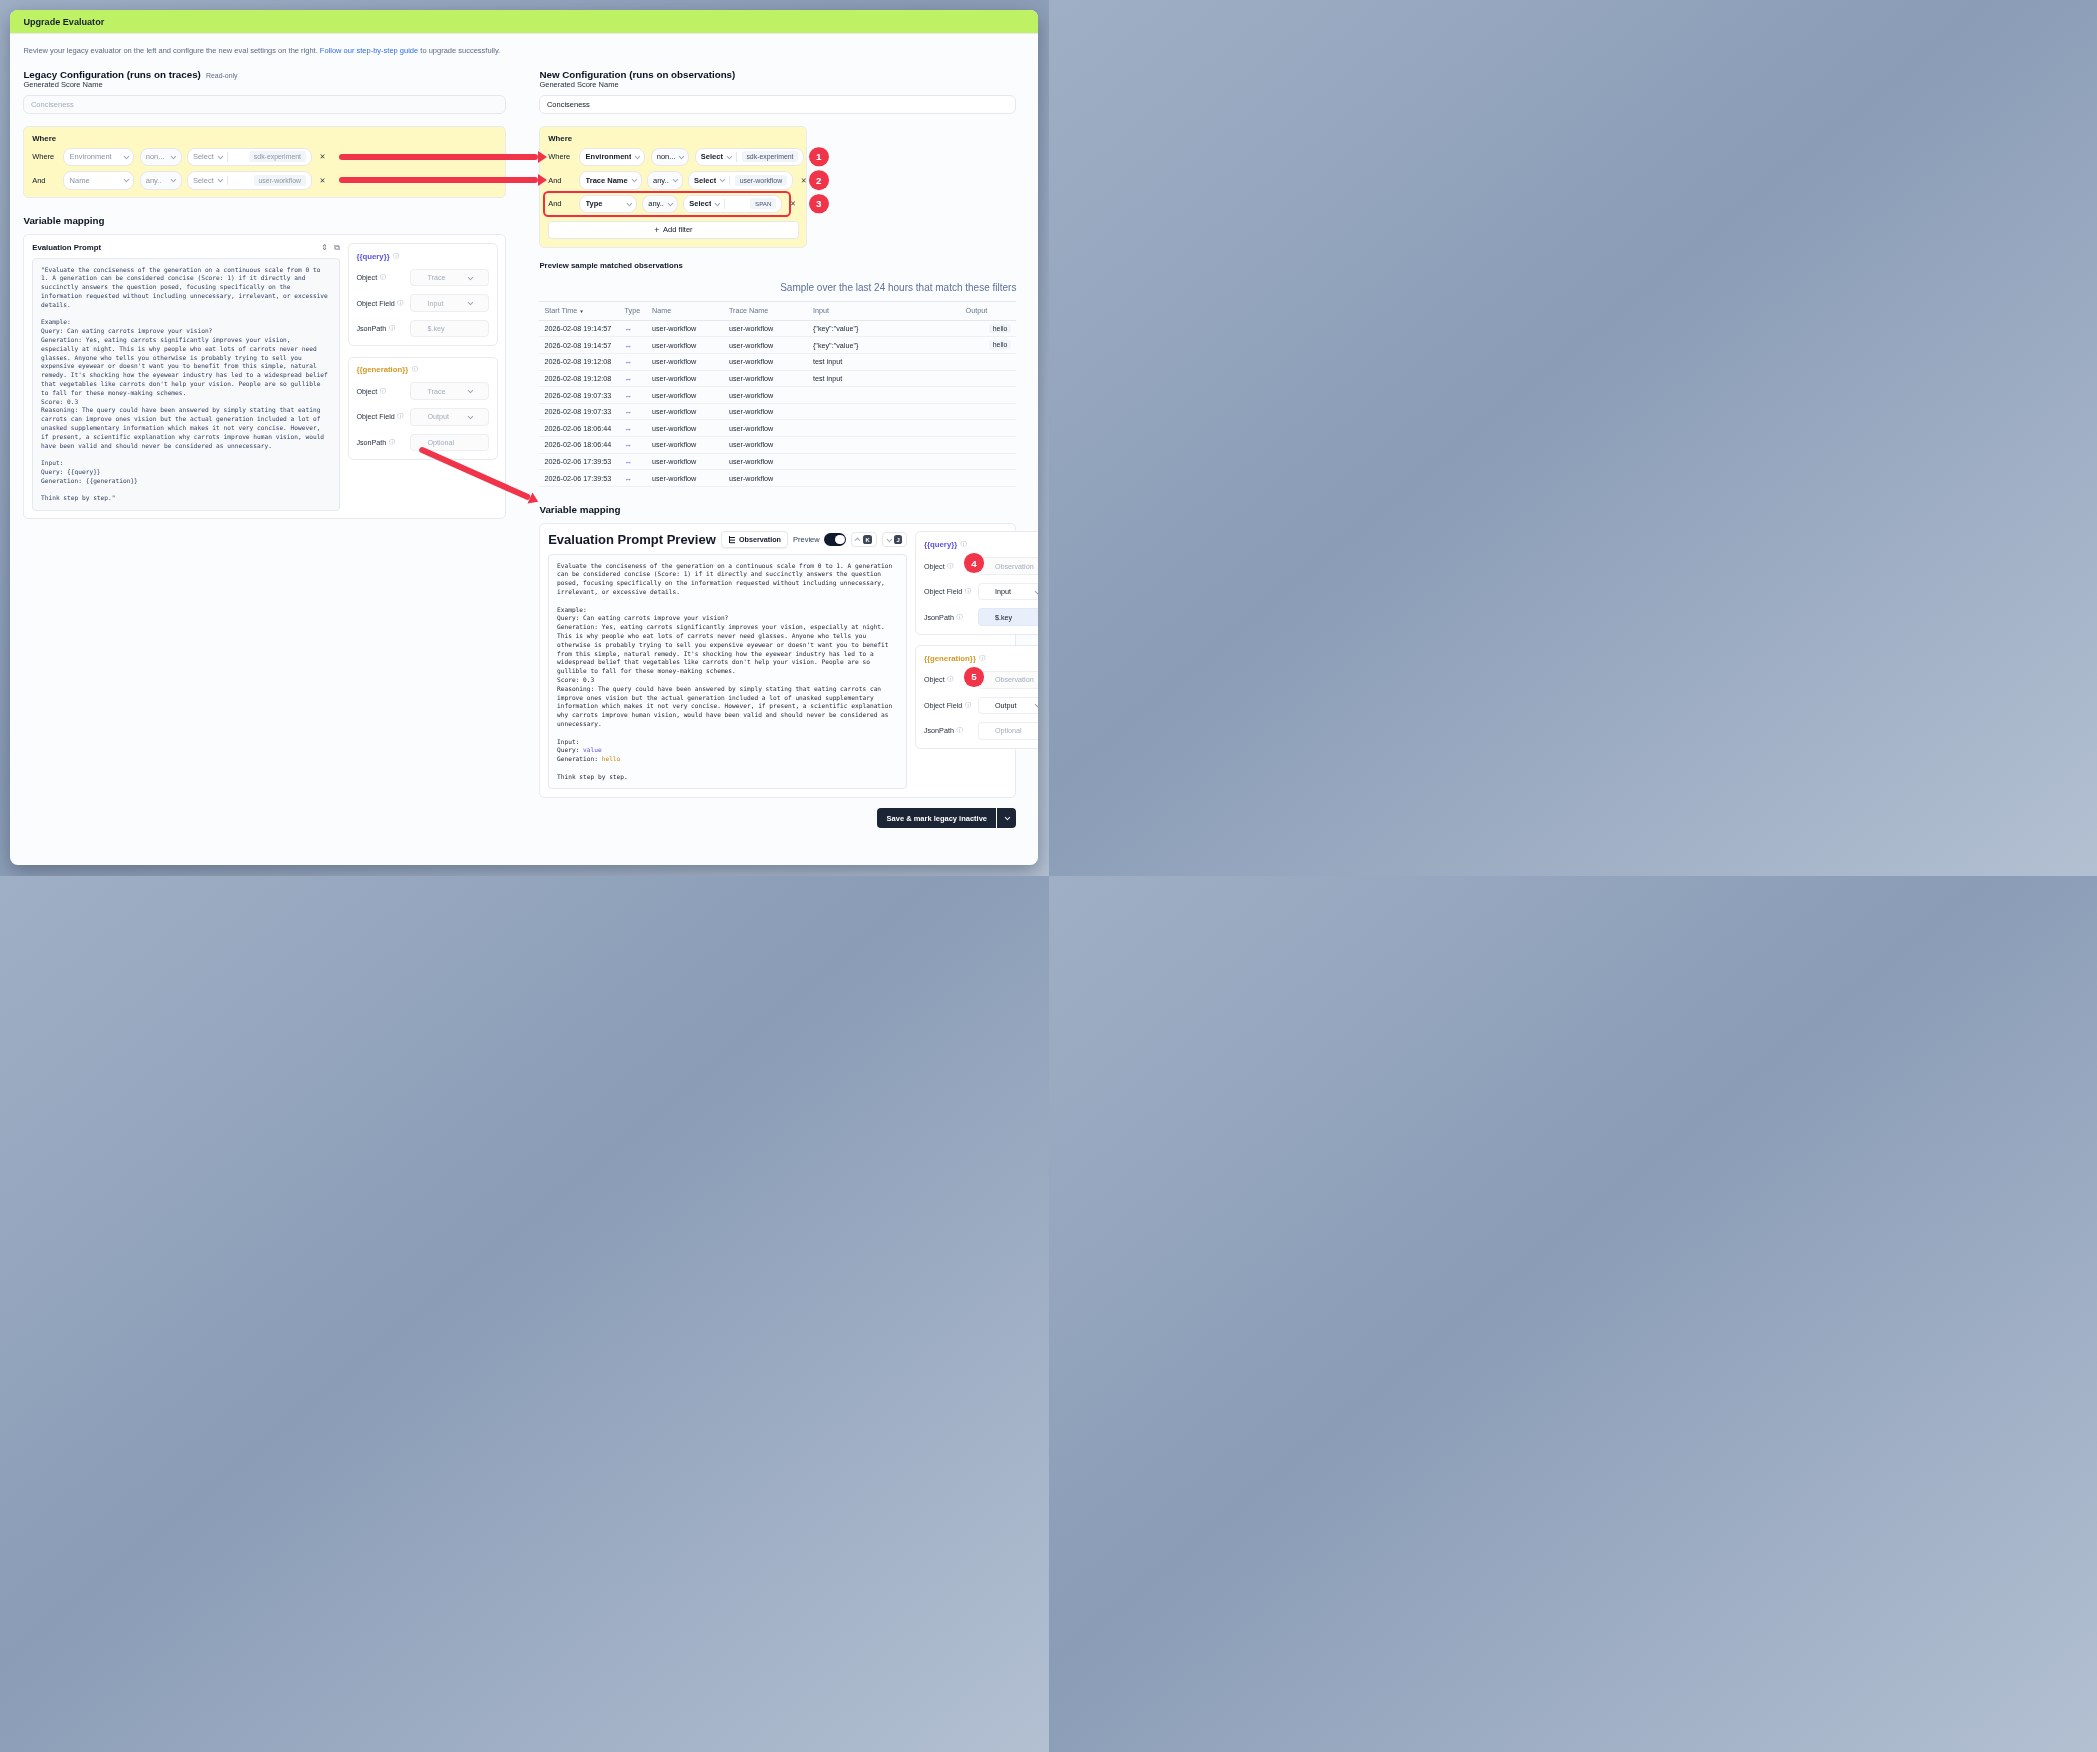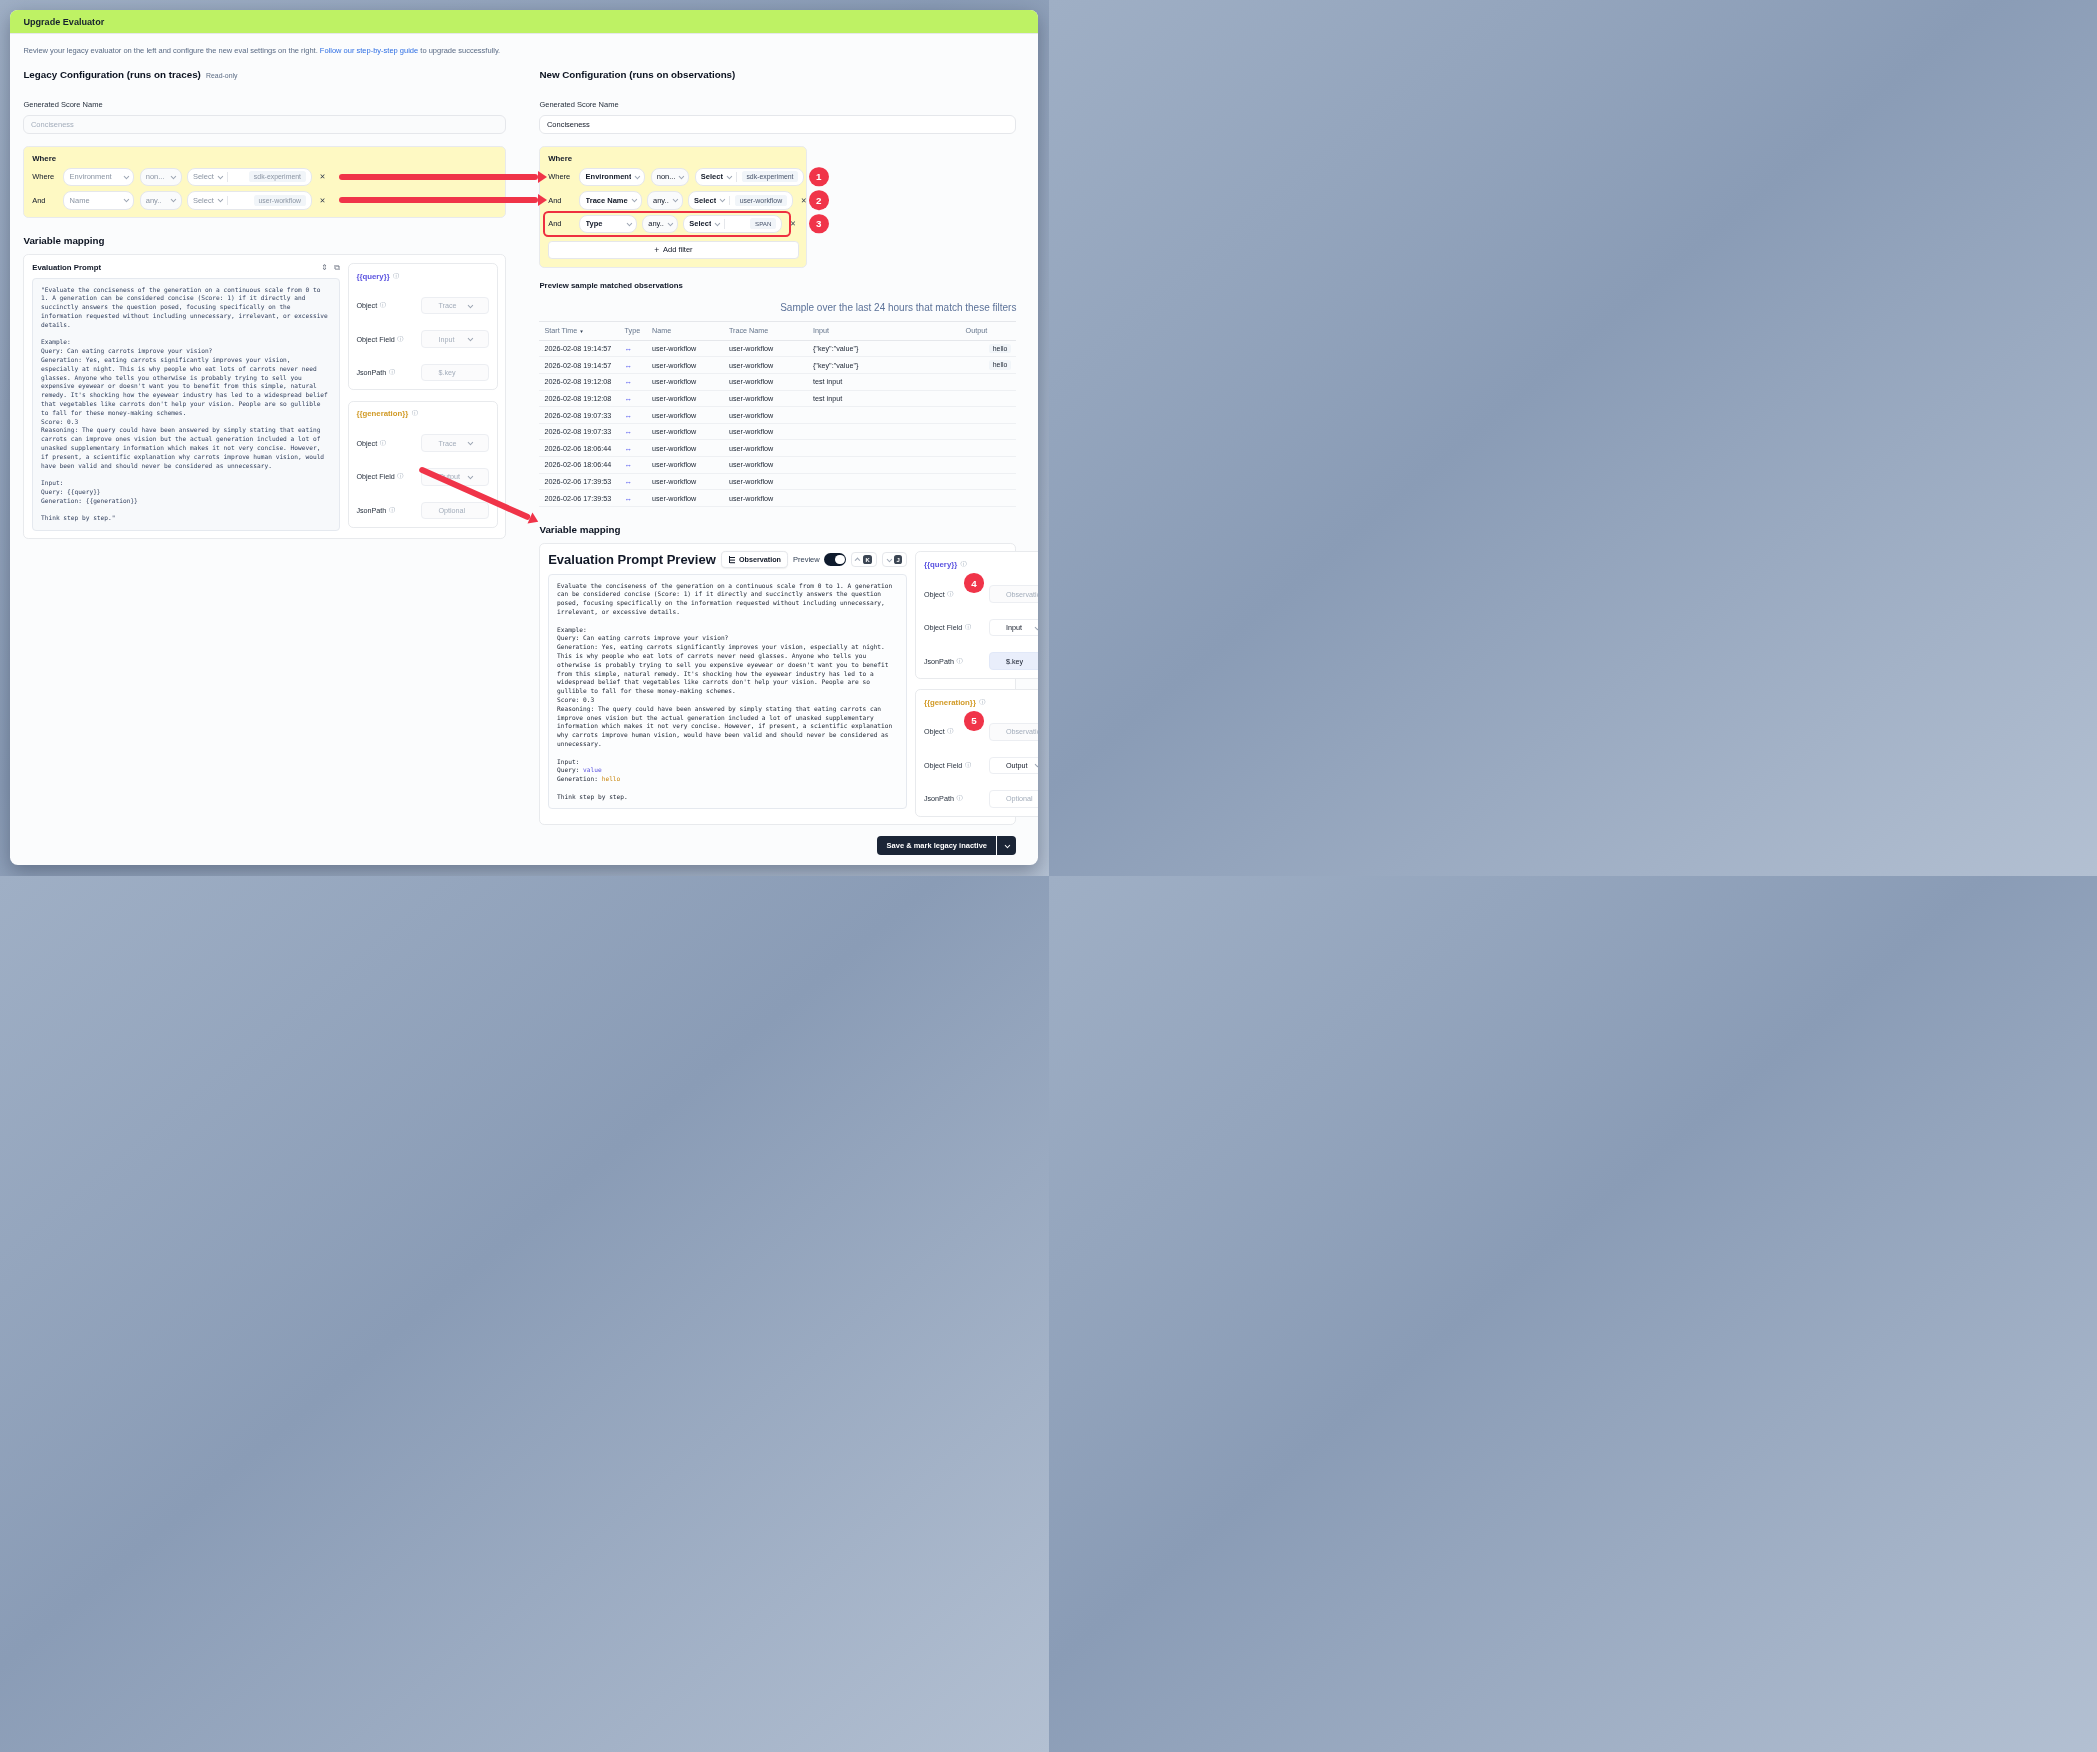--- a/index.html
+++ b/index.html
@@ -24,21 +24,21 @@
   .intro { font-size:7.5px; color:#5a6b85; margin-top:2.6px; }
   .intro a { color:#2f6fe4; text-decoration:none; cursor:pointer; }
   .banner {
     margin-top:7.8px; background:#fcf5dd; border-radius:3.9px;
     padding:6.5px 10.4px; font-size:7.5px; color:#222a38;
   }
   .columns { display:grid; grid-template-columns: 483px 477px; gap:33px; margin-top:14.4px; }
 
   h2.sec { font-size:9.8px; font-weight:bold; color:#0b1220; display:flex; align-items:baseline; gap:5.2px; }
   .readonly { font-size:6.9px; font-weight:normal; color:#5b6b84; }
-  .flabel { font-size:7.5px; color:#1f2937; margin-top:20px; display:block; }
+  .flabel { font-size:7.5px; color:#1f2937; margin-top:0; display:block; }
   .score-input {
     margin-top:5.2px; width:100%; height:19.6px; border:0.7px solid #e5e7eb; border-radius:6px;
     padding:0 6.5px; font-size:7.5px; font-family:"Liberation Sans",sans-serif; color:#111827; background:#fff;
   }
   .score-input:disabled { background:#fafbfc; color:#a3adbb; }
 
   .where-card { margin-top:11.8px; border:0.7px solid #e8eaed; border-radius:5.2px; background:#fef9c3; padding:6.5px 7.8px 7.8px 7.8px; }
   .where-title { font-size:7.8px; font-weight:bold; color:#111827; }
   .frow { display:flex; align-items:center; gap:5.2px; margin-top:5.2px; position:relative; }
   .fconn { width:26px; font-size:7.5px; color:#111827; flex:0 0 26px; }
@@ -77,21 +77,21 @@
   .preview-box { background:#fcfdfe; color:#222a38; }
   .v-query { color:#5b53e0; }
   .v-gen { color:#c8860d; }
 
   .map-panel { border:0.7px solid #e8eaed; border-radius:5.2px; background:#fff; padding:7.8px; position:relative; }
   .map-panel + .map-panel { margin-top:10.4px; }
   .map-var { font-size:7.8px; font-weight:bold; display:flex; align-items:center; gap:3.3px; }
   .var-indigo { color:#5b53e0; }
   .var-orange { color:#d19a26; }
   .info { font-size:6.2px; color:#9aa6b5; font-weight:normal; font-style:normal; }
-  .map-row { display:flex; align-items:center; margin-top:16px;gap:11px; }
+  .map-row { display:flex; align-items:center; margin-top:8px; }
   .map-label { flex:0 0 54px; font-size:7.2px; color:#1f2937; display:flex; align-items:center; gap:2.6px; }
   .map-ctrl {
     flex:1; height:17.6px; border:0.7px solid #eceef2; border-radius:3.9px; display:flex; align-items:center;
     padding:0 16px; font-size:7.2px; color:#111827; background:#fff; justify-content:space-between;
   }
   .ctrl-dis { background:#fbfbfc; color:#a3adbb; }
   .ctrl-path { background:#e9eefb; border-color:#e1e8f8; justify-content:flex-start; }
   .ctrl-placeholder { color:#a3adbb; justify-content:flex-start; }
 
   

